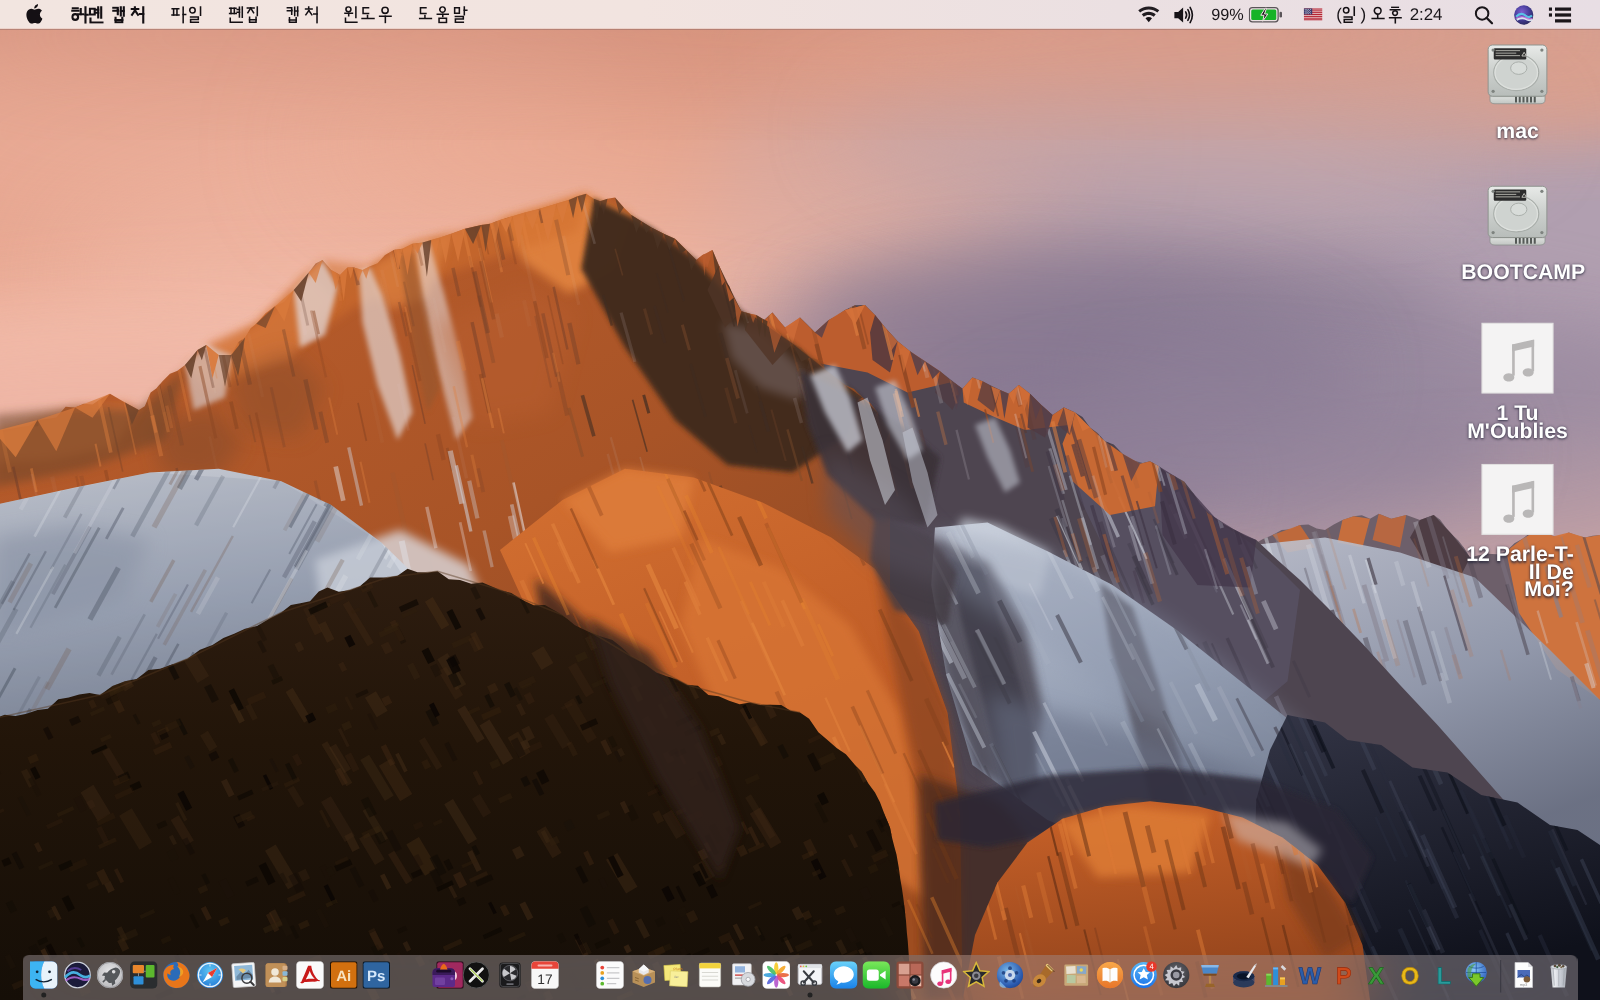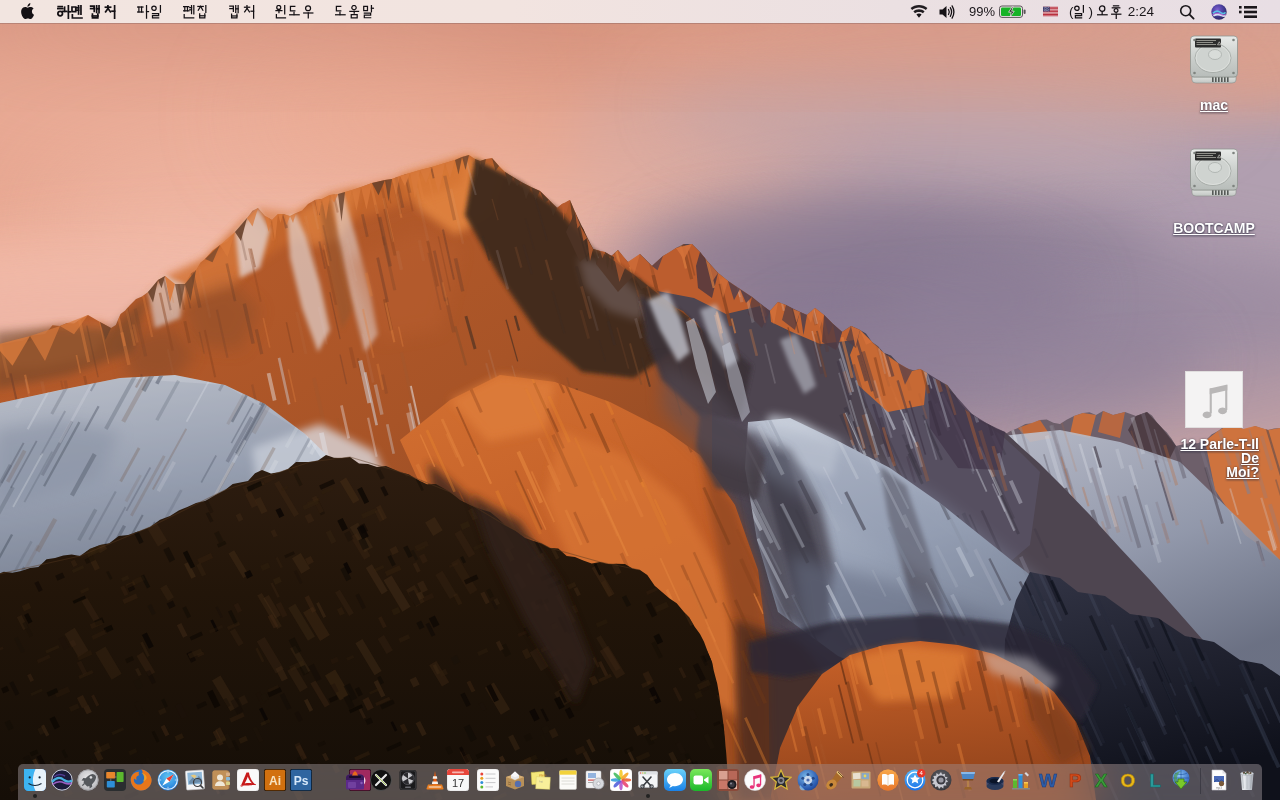--- a/index.html
+++ b/index.html
@@ -4,22 +4,22 @@
 html,body{margin:0;padding:0;width:1280px;height:800px;overflow:hidden;font-family:"Liberation Sans",sans-serif;}
 #desktop{position:relative;width:1228px;height:800px;background:#b7a4ae;}
 #wall{position:absolute;top:0;left:0;z-index:0;}
 #menubar{position:absolute;top:0;left:0;width:1280px;height:23px;z-index:30;
  background:linear-gradient(90deg,#f2e5e0 0%,#f2e4e0 40%,#ebe0e2 70%,#e8dee4 100%);
  box-shadow:0 1px 0 rgba(120,90,90,.35);
  display:flex;align-items:center;font-size:13.5px;color:#141014;}
 .mItem{padding:0 9.5px;white-space:nowrap;}
 .mR{margin-left:auto;display:flex;align-items:center;color:#1a161a;}
 .dicon{position:absolute;width:90px;text-align:center;z-index:5;}
-.dlabel{color:#fff;font-weight:bold;font-size:14px;line-height:14px;
- text-shadow:0 1px 2px rgba(40,40,60,.8),0 0 2px rgba(40,40,60,.5);text-decoration:underline;}
+.dlabel{color:#fff;font-weight:bold;font-size:17px;line-height:14px;
+ text-shadow:0 1px 2px rgba(40,40,60,.8),0 0 2px rgba(40,40,60,.5);}
 #dock{position:absolute;left:18px;top:764px;width:1244px;height:40px;z-index:40;
  background:rgba(148,140,143,.5);border-radius:5px 5px 0 0;
  -webkit-backdrop-filter:blur(26px) saturate(1.4);backdrop-filter:blur(26px) saturate(1.4);}
 .dk{position:absolute;top:769px;z-index:41;width:22px;height:22px;}
 .ddot{position:absolute;width:4px;height:4px;border-radius:50%;background:#222;top:794px;z-index:41;}
 </style></head>
 <body>
 <div id="desktop">
 <svg id="wall" width="1280" height="800" viewBox="0 0 1280 800">
 <defs>
@@ -2201,21 +2201,34 @@
           <line x1="10.5" y1="12.5" x2="30" y2="12.5"></line>
         </g>
  <path d="M31.5,12.8 l1.8,-3 l1.8,3 Z" fill="none" stroke="#cfcfc8" stroke-width=".7"></path>
  <g fill="#7e837f">
           <circle cx="8.5" cy="8" r="1.3"></circle>
           <circle cx="47.5" cy="8" r="1.3"></circle>
           <circle cx="8.5" cy="41" r="1.3"></circle>
           <circle cx="47.5" cy="41" r="1.3"></circle>
         </g>
  </svg>
-      <div class="dlabel" style="margin-top:20px;">BOOTCAMP</div>
+      <div class="dlabel" style="margin-top:10px;">BOOTCAMP</div>
+    </div>
+<div class="dicon" style="left:1169px;top:258px;">
+      <svg width="58" height="57" viewBox="0 0 58 57" style="display:block;margin:0 auto">
+        <rect x="0.5" y="0.5" width="57" height="56" fill="#f4f3f3" stroke="#e0dede" stroke-width="1"></rect>
+        <g fill="#b9b7b7">
+          <path d="M22,40.5 a4.4,3.4 0 1 0 0.1,0 Z"></path>
+          <path d="M37.5,36.5 a4.4,3.4 0 1 0 0.1,0 Z"></path>
+          <rect x="24.7" y="17.5" width="2.1" height="25"></rect>
+          <rect x="40.2" y="14" width="2.1" height="25"></rect>
+          <path d="M24.7,17.5 L42.3,13.5 L42.3,19.2 L24.7,23.2 Z"></path>
+        </g>
+      </svg>
+      <div class="dlabel" style="margin-top:9px;">1 Tu M'Oublies</div>
     </div>
 <div class="dicon" style="left:1169px;top:371px;text-align:right;">
       <svg width="58" height="57" viewBox="0 0 58 57" style="display:block;margin:0 auto">
         <rect x="0.5" y="0.5" width="57" height="56" fill="#f4f3f3" stroke="#e0dede" stroke-width="1"></rect>
         <g fill="#b9b7b7">
           <path d="M22,40.5 a4.4,3.4 0 1 0 0.1,0 Z"></path>
           <path d="M37.5,36.5 a4.4,3.4 0 1 0 0.1,0 Z"></path>
           <rect x="24.7" y="17.5" width="2.1" height="25"></rect>
           <rect x="40.2" y="14" width="2.1" height="25"></rect>
           <path d="M24.7,17.5 L42.3,13.5 L42.3,19.2 L24.7,23.2 Z"></path>
@@ -2343,21 +2356,21 @@
           <path d="M11,9.5 L6,12.5 A5.7,5.7 0 0 1 6.2,6 Z"></path>
         </g>
         <rect x="8" y="17.5" width="6" height="1.4" rx=".7" fill="#6a6a70"></rect>
       </svg></div>
 <div class="dk" style="left:423.7px;"><svg width="22" height="22" viewBox="0 0 22 22">
         <path d="M11,2 L13.8,18 L8.2,18 Z" fill="#e85d10"></path>
         <path d="M9.1,7.2 L12.9,7.2 L13.3,9.8 L8.7,9.8 Z M8.3,12.4 L13.7,12.4 L14.1,15 L7.9,15 Z" fill="#f8f0e8"></path>
         <path d="M4,15.5 L18,15.5 L19.5,19.5 Q19.7,20.5 18.5,20.5 L3.5,20.5 Q2.3,20.5 2.5,19.5 Z" fill="#e87d20"></path>
         <rect x="4.5" y="17" width="13" height="2" rx="1" fill="#f8f0e8" opacity=".5"></rect>
       </svg></div>
-<div class="dk" style="left:447px;"><svg width="22" height="22" viewBox="0 0 22 22">
+<div class="dk" style="left:425px;"><svg width="22" height="22" viewBox="0 0 22 22">
         <rect width="22" height="22" rx="3.5" fill="#f8f8f8" stroke="#c8c8c8" stroke-width=".5"></rect>
         <path d="M0,3.5 A3.5,3.5 0 0 1 3.5,0 L18.5,0 A3.5,3.5 0 0 1 22,3.5 L22,6 L0,6 Z" fill="#e8453a"></path>
         <rect x="5" y="2.6" width="12" height="1.6" rx=".8" fill="#f8c8c4" opacity=".85"></rect>
         <text x="11" y="18" font-family="Liberation Sans,sans-serif" font-size="11" fill="#333" text-anchor="middle">17</text>
       </svg></div>
 <div class="dk" style="left:477.0px;"><svg width="22" height="22" viewBox="0 0 22 22">
         <rect width="22" height="22" rx="3.5" fill="#fbfbfb" stroke="#d0d0d0" stroke-width=".5"></rect>
         <g>
           <circle cx="4.8" cy="5" r="1.5" fill="#e8453a"></circle>
           <circle cx="4.8" cy="9.3" r="1.5" fill="#e8a020"></circle>

